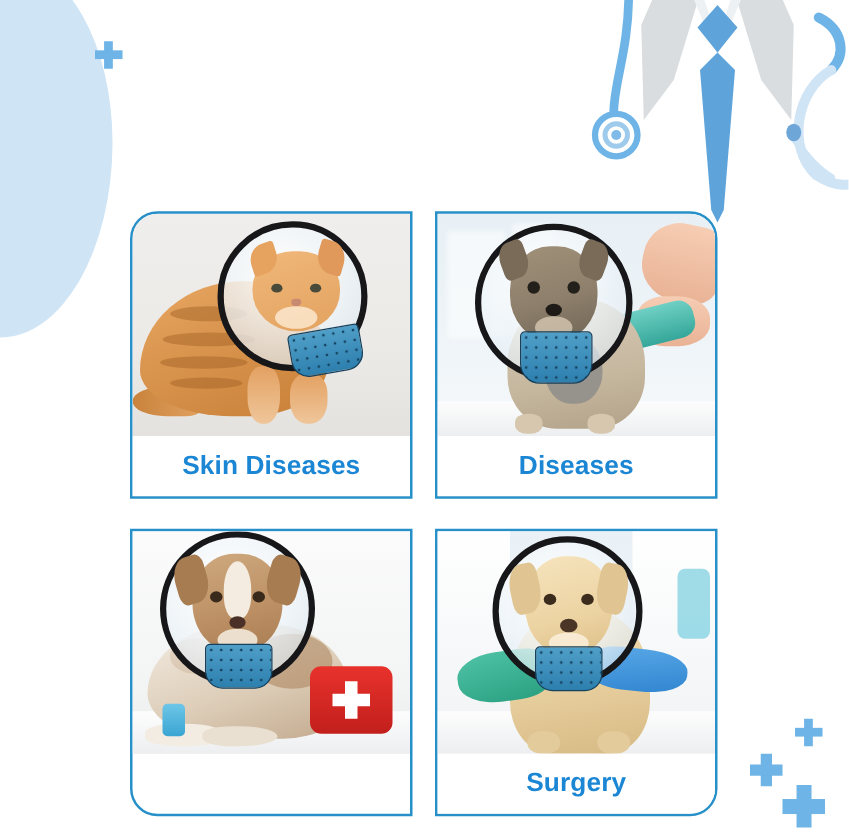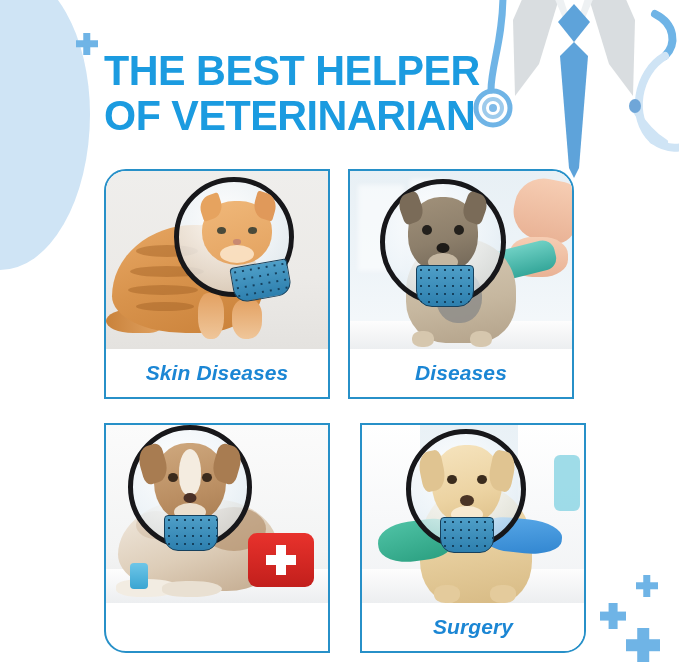--- a/index.html
+++ b/index.html
@@ -90,35 +90,34 @@
   }
 
   
   .grid {
     position: absolute;
     left: 104px;
     top: 169px;
     width: 480px;
     height: 480px;
     z-index: 5;
-    font-style: italic;
   }
   .card {
     position: absolute;
     width: 226px;
     height: 230px;
     border: 2px solid #2790c8;
     background: #ffffff;
     box-sizing: border-box;
     overflow: hidden;
   }
   .card-tl { left: 0;    top: 0;   border-radius: 22px 0 0 0; }
   .card-tr { left: 244px; top: 0;   border-radius: 0 22px 0 0; }
   .card-bl { left: 0;    top: 254px; border-radius: 0 0 0 22px; }
-  .card-br { left: 256px; top: 254px; border-radius: 0 0 22px 0; }
+  .card-br { left: 244px; top: 254px; border-radius: 0 0 22px 0; }
 
   .photo {
     position: absolute;
     left: 0; top: 0; right: 0;
     height: 178px;
     overflow: hidden;
   }
   .card-label {
     position: absolute;
     left: 0; right: 0; bottom: 0;
@@ -323,24 +322,20 @@
       <path d="M186 14 C 206 24, 208 44, 196 56" stroke="#6fb4e6" stroke-width="8" fill="none" stroke-linecap="round"></path>
       <path d="M196 56 C 168 72, 160 118, 184 140" stroke="#cfe4f5" stroke-width="8" fill="none" stroke-linecap="round"></path>
       <path d="M184 140 C 198 150, 214 150, 222 142" stroke="#cfe4f5" stroke-width="8" fill="none" stroke-linecap="round"></path>
       <path d="M166 110 C 176 126, 186 136, 196 142" stroke="#cfe4f5" stroke-width="6" fill="none" stroke-linecap="round"></path>
       <ellipse cx="166" cy="106" rx="6" ry="7" fill="#6fa6d8"></ellipse>
     </svg>
   </div>
 
   <div class="plus plus-title"></div>
 
-  <div class="title-block">
-    <div class="title-line">THE BEST HELPER</div>
-    <div class="title-line">OF VETERINARIAN</div>
-  </div>
 
   <div class="grid">
 
     <div class="card card-tl">
       <div class="photo">
         <div class="scene bg-studio">
           <div class="cat-tail"></div>
           <div class="cat-body"></div>
           <div class="cat-stripe" style="left:30px;bottom:92px;width:62px;height:12px;"></div>
           <div class="cat-stripe" style="left:24px;bottom:72px;width:74px;height:11px;"></div>

